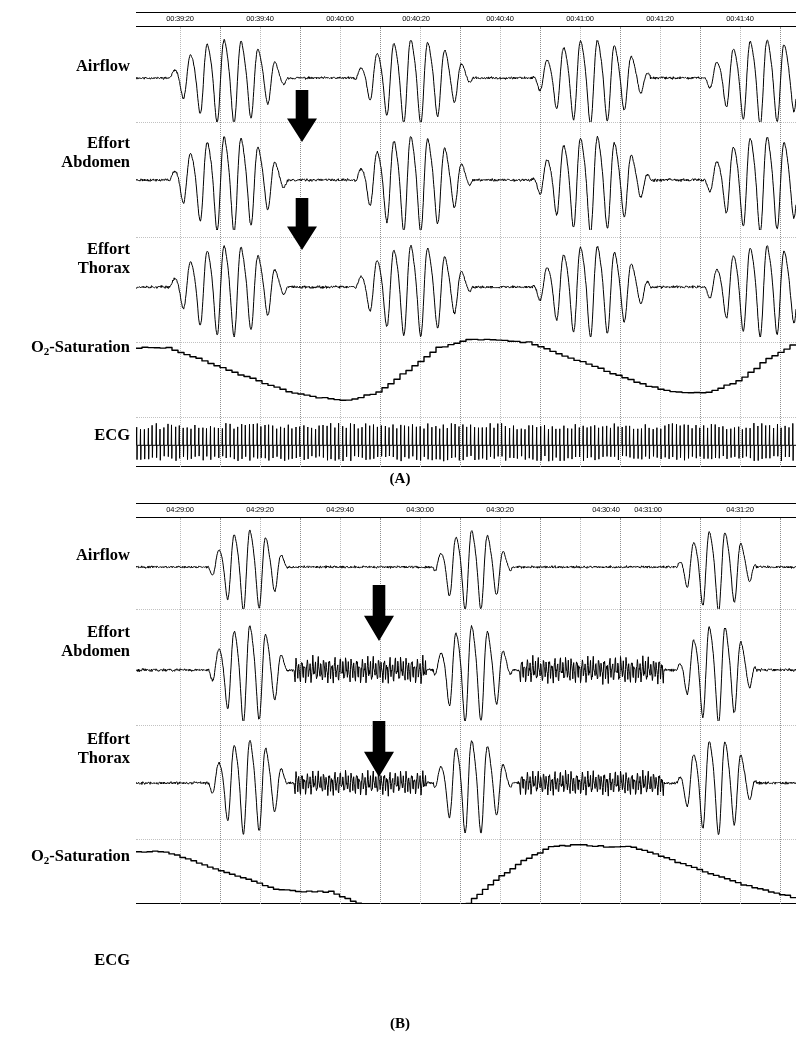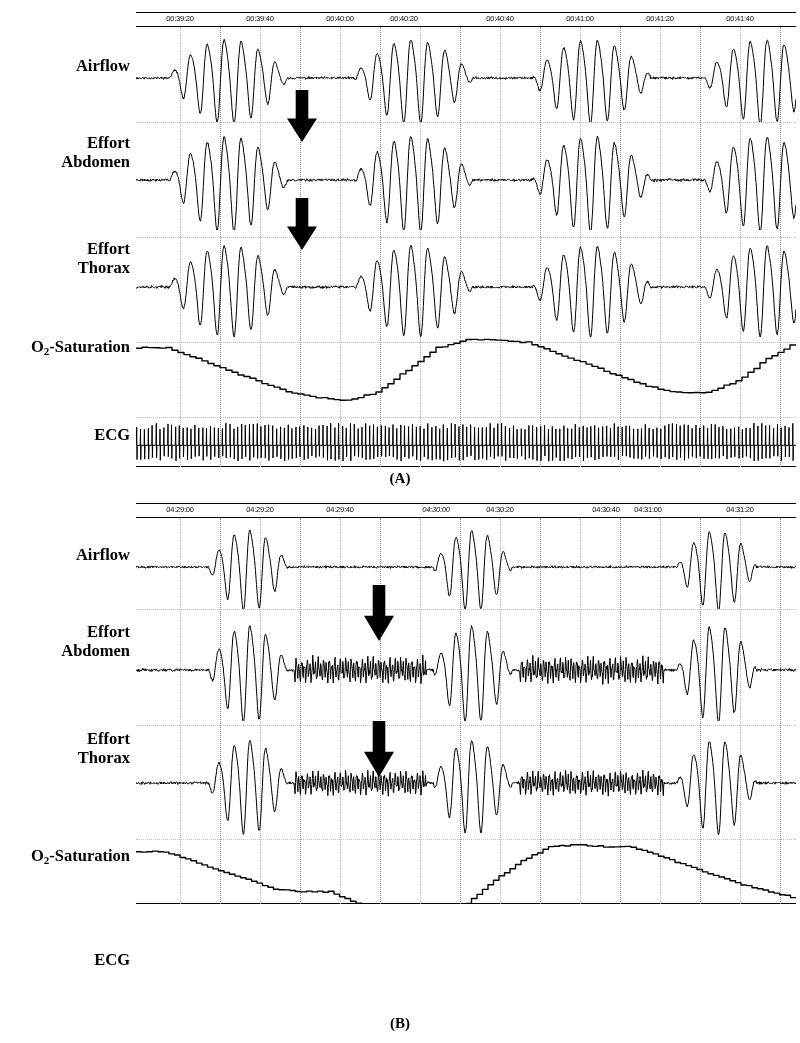--- a/index.html
+++ b/index.html
@@ -75,21 +75,21 @@
     <div class="chart-frame"></div>
   <div class="time-label" style="left: 44px;">00:39:20</div>
       <div class="vgrid major" style="left: 84px;"></div>
       <div class="vgrid" style="left: 44px;"></div>
       <div class="time-label" style="left: 124px;">00:39:40</div>
       <div class="vgrid major" style="left: 164px;"></div>
       <div class="vgrid" style="left: 124px;"></div>
       <div class="time-label" style="left: 204px;">00:40:00</div>
       <div class="vgrid major" style="left: 244px;"></div>
       <div class="vgrid" style="left: 204px;"></div>
-      <div class="time-label" style="left: 268px;">00:40:20</div>
+      <div class="time-label" style="left: 280px;">00:40:20</div>
       <div class="vgrid major" style="left: 324px;"></div>
       <div class="vgrid" style="left: 284px;"></div>
       <div class="time-label" style="left: 364px;">00:40:40</div>
       <div class="vgrid major" style="left: 404px;"></div>
       <div class="vgrid" style="left: 364px;"></div>
       <div class="time-label" style="left: 444px;">00:41:00</div>
       <div class="vgrid major" style="left: 484px;"></div>
       <div class="vgrid" style="left: 444px;"></div>
       <div class="time-label" style="left: 524px;">00:41:20</div>
       <div class="vgrid major" style="left: 564px;"></div>
@@ -150,21 +150,21 @@
     <div class="chart-frame"></div>
   <div class="time-label" style="left: 44px;">04:29:00</div>
       <div class="vgrid major" style="left: 84px;"></div>
       <div class="vgrid" style="left: 44px;"></div>
       <div class="time-label" style="left: 124px;">04:29:20</div>
       <div class="vgrid major" style="left: 164px;"></div>
       <div class="vgrid" style="left: 124px;"></div>
       <div class="time-label" style="left: 204px;">04:29:40</div>
       <div class="vgrid major" style="left: 244px;"></div>
       <div class="vgrid" style="left: 204px;"></div>
-      <div class="time-label" style="left: 300px; font-style: italic;">04:30:00</div>
+      <div class="time-label" style="left: 284px;">04:30:00</div>
       <div class="vgrid major" style="left: 324px;"></div>
       <div class="vgrid" style="left: 284px;"></div>
       <div class="time-label" style="left: 364px;">04:30:20</div>
       <div class="vgrid major" style="left: 404px;"></div>
       <div class="vgrid" style="left: 364px;"></div>
       <div class="time-label" style="left: 470px;">04:30:40</div>
       <div class="vgrid major" style="left: 484px;"></div>
       <div class="vgrid" style="left: 444px;"></div>
       <div class="time-label" style="left: 512px;">04:31:00</div>
       <div class="vgrid major" style="left: 564px;"></div>

